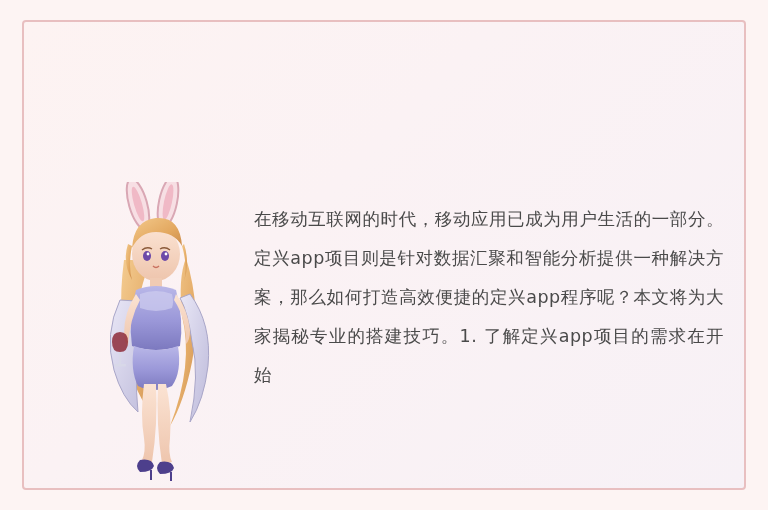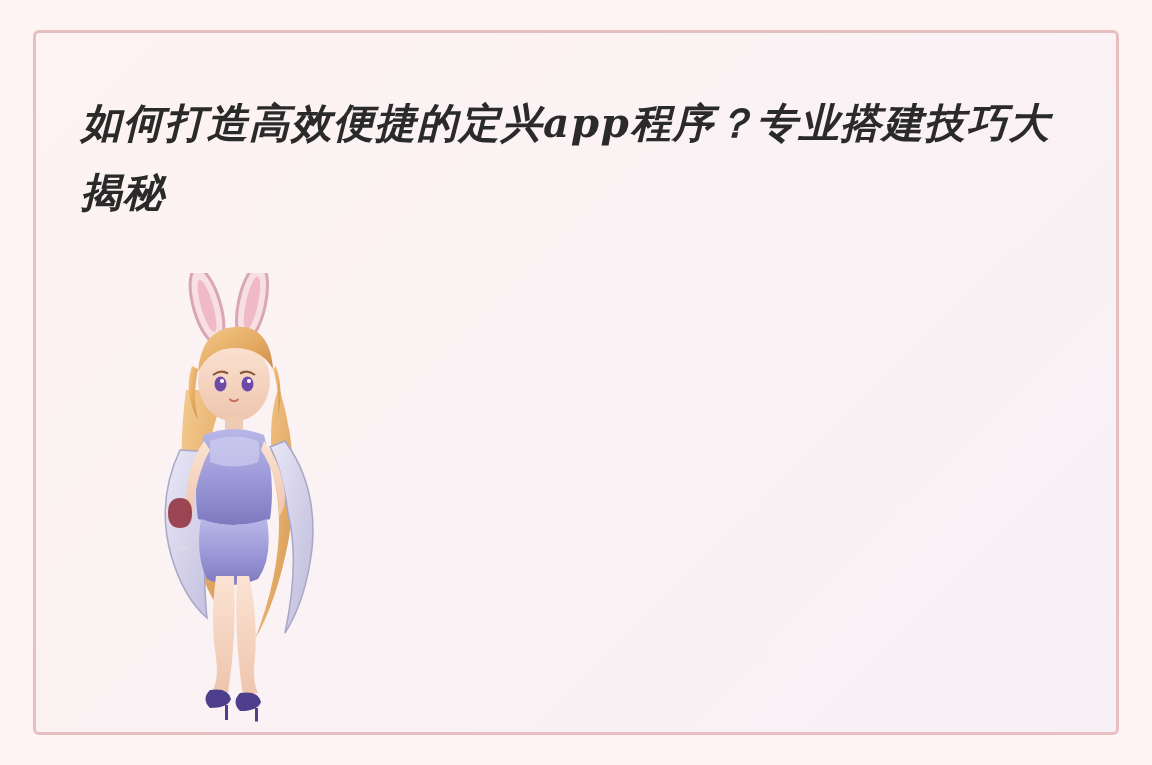--- a/index.html
+++ b/index.html
@@ -60,21 +60,20 @@
     width: 170px;
     height: 300px;
   }
   .illus svg { display: block; }
 </style>
 </head>
 <body>
 
 <div class="card">
 
-  <div class="title">如何打造高效便捷的定兴app程序？专业搭建技巧大揭秘</div>
 
   <div class="illus">
     <svg width="170" height="300" viewBox="0 0 170 300" xmlns="http://www.w3.org/2000/svg">
       <defs>
         <linearGradient id="hair" x1="0" y1="0" x2="1" y2="1">
           <stop offset="0%" stop-color="#f3c98b"></stop>
           <stop offset="60%" stop-color="#e3a860"></stop>
           <stop offset="100%" stop-color="#c98a4a"></stop>
         </linearGradient>
         <linearGradient id="dress" x1="0" y1="0" x2="0" y2="1">
@@ -137,14 +136,15 @@
       <path d="M58 202 q-4 30 0 54 q2 14 -2 22 l10 2 q6 -38 4 -78 z" fill="url(#skin)"></path>
       <path d="M80 202 q6 28 4 54 q-2 16 2 24 l-10 2 q-6 -40 -4 -80 z" fill="url(#skin)"></path>
 
       <path d="M54 278 q12 -2 14 6 q-2 6 -14 6 q-6 -6 0 -12 z" fill="#4d3f8c"></path>
       <path d="M74 280 q12 -2 14 6 q-2 6 -14 6 q-6 -6 0 -12 z" fill="#4d3f8c"></path>
       <rect x="64" y="288" width="2" height="10" fill="#4d3f8c"></rect>
       <rect x="84" y="290" width="2" height="9" fill="#4d3f8c"></rect>
     </svg>
   </div>
 
+  <div class="body-text">在移动互联网的时代，移动应用已成为用户生活的一部分。定兴app项目则是针对数据汇聚和智能分析提供一种解决方案，那么如何打造高效便捷的定兴app程序呢？本文将为大家揭秘专业的搭建技巧。1. 了解定兴app项目的需求在开始</div>
 
 </div>
 
 </body></html>

